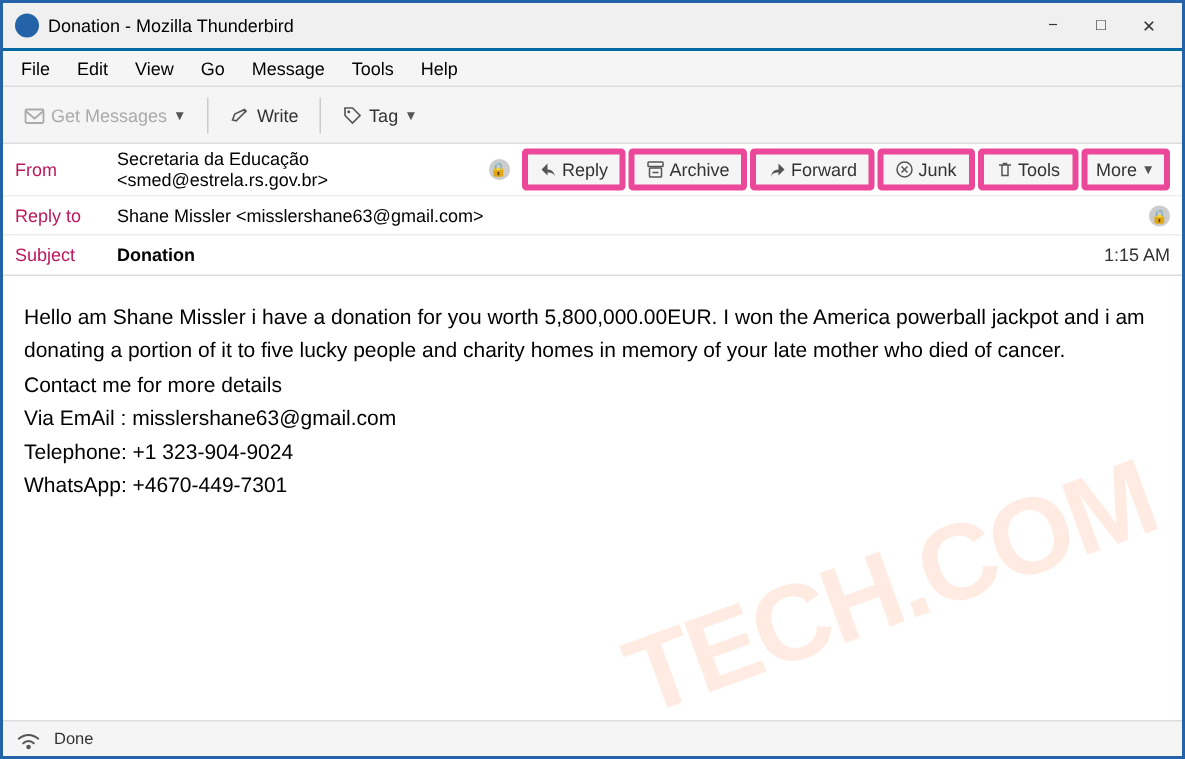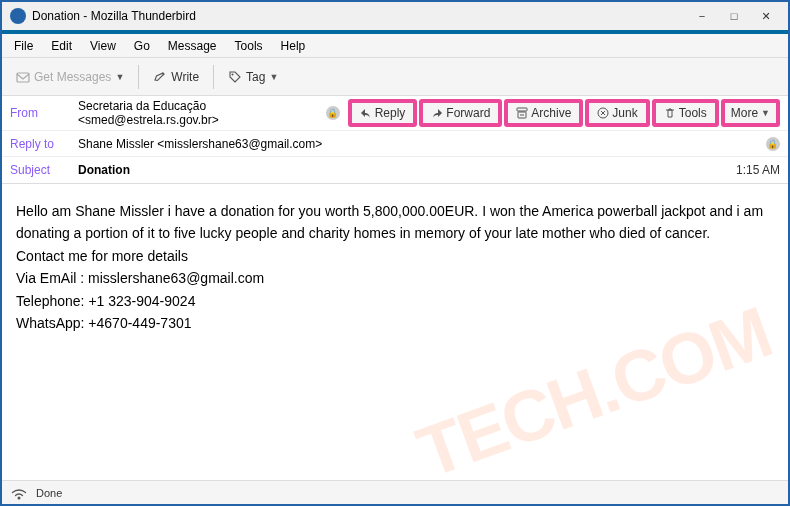--- a/index.html
+++ b/index.html
@@ -15,21 +15,21 @@
       flex-direction: column;
     }
 
     
     .title-bar {
       background: #f0f0f0;
       height: 32px;
       display: flex;
       align-items: center;
       padding: 0 8px;
-      border-bottom: 4px solid #0369a1;
+      border-bottom: 2px solid #0369a1;
       user-select: none;
     }
     .title-bar-icon {
       width: 16px;
       height: 16px;
       margin-right: 6px;
       background: #2563a8;
       border-radius: 50%;
       display: inline-block;
       flex-shrink: 0;
@@ -119,21 +119,21 @@
       display: flex;
       align-items: center;
       min-height: 26px;
       border-bottom: 1px solid #eee;
       padding: 3px 8px;
       gap: 8px;
     }
     .email-header-row:last-child { border-bottom: none; }
     .header-label {
       font-size: 12px;
-      color: #8b5cf6;
+      color: #be185d;
       width: 60px;
       flex-shrink: 0;
     }
     .header-value {
       font-size: 12px;
       color: #000;
       flex: 1;
     }
 
     
@@ -284,31 +284,31 @@
     <span class="lock-icon">🔒</span>
     <div class="action-buttons">
       <button class="action-btn">
         <svg width="12" height="12" viewBox="0 0 12 12" fill="none">
           <path d="M5 2L1 6l4 4V8c3 0 5 1 5 4 0-4-2-6-5-6V2z" fill="#555"></path>
         </svg>
         <span>Reply</span>
       </button>
       <button class="action-btn">
         <svg width="12" height="12" viewBox="0 0 12 12" fill="none">
-          <path d="M7 2l4 4-4 4V8c-3 0-5 1-5 4 0-4 2-6 5-6V2z" fill="#555"></path>
-        </svg>
-        <span>Forward</span>
-      </button>
-      <button class="action-btn">
-        <svg width="12" height="12" viewBox="0 0 12 12" fill="none">
           <rect x="1" y="1" width="10" height="3" rx="0.5" stroke="#555" stroke-width="1" fill="none"></rect>
           <rect x="2" y="5" width="8" height="6" rx="0.5" stroke="#555" stroke-width="1" fill="none"></rect>
           <path d="M4 8h4" stroke="#555" stroke-width="1"></path>
         </svg>
         <span>Archive</span>
+      </button>
+      <button class="action-btn">
+        <svg width="12" height="12" viewBox="0 0 12 12" fill="none">
+          <path d="M7 2l4 4-4 4V8c-3 0-5 1-5 4 0-4 2-6 5-6V2z" fill="#555"></path>
+        </svg>
+        <span>Forward</span>
       </button>
       <button class="action-btn">
         <svg width="12" height="12" viewBox="0 0 12 12" fill="none">
           <circle cx="6" cy="6" r="5" stroke="#555" stroke-width="1" fill="none"></circle>
           <path d="M4 4l4 4M8 4L4 8" stroke="#555" stroke-width="1"></path>
         </svg>
         <span>Junk</span>
       </button>
       <button class="action-btn">
         <svg width="12" height="12" viewBox="0 0 12 12" fill="none">

